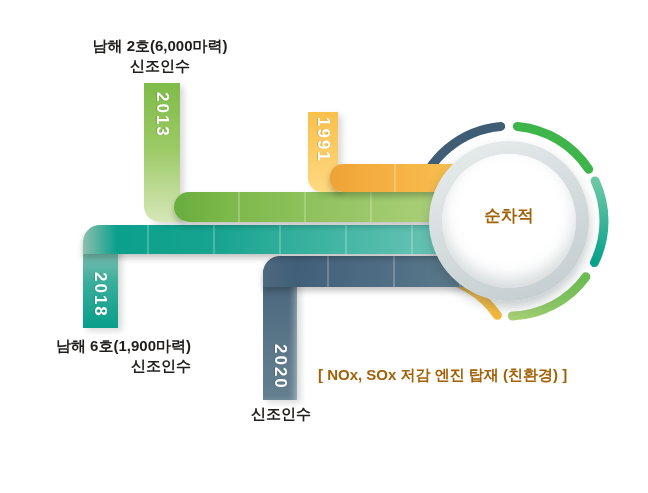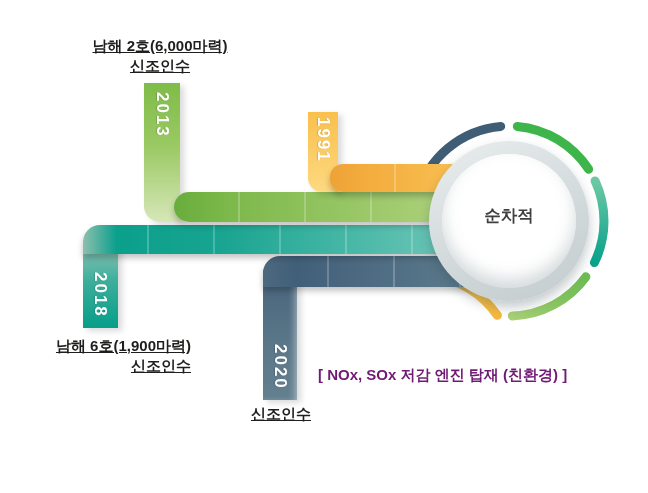--- a/index.html
+++ b/index.html
@@ -49,31 +49,31 @@
   .year-2018{left:83px;top:272px;width:35px;line-height:35px;}
   .year-2020{left:263px;top:344px;width:34px;line-height:34px;}
 
   
   .ring-outer{left:429px;top:141px;width:160px;height:160px;border-radius:50%;
     background:linear-gradient(155deg,#e3e8e9 15%,#ccd4d6 70%,#c3cccf 100%);
     box-shadow:0 6px 12px rgba(40,60,70,0.28);}
   .ring-inner{left:442px;top:154px;width:134px;height:134px;border-radius:50%;background:#ffffff;
     box-shadow:inset 0 -9px 16px rgba(105,122,130,0.28), inset 0 4px 6px rgba(255,255,255,0.9);}
   .goal{left:429px;top:204px;width:160px;text-align:center;
-    color:#404040;font-weight:bold;font-size:16.5px;line-height:23px;}
+    color:#a16207;font-weight:bold;font-size:16.5px;line-height:23px;}
   .goal span{position:static;display:block;}
 
   
-  .lbl{font-weight:bold;color:#1f1e1c;font-size:15px;line-height:20px;text-align:center;text-decoration:underline;}
+  .lbl{font-weight:bold;color:#1f1e1c;font-size:15px;line-height:20px;text-align:center;}
   .lbl span{position:static;display:block;}
   .lbl-2013{left:75px;top:36px;width:170px;}
   .lbl-1991{left:267px;top:84px;width:200px;text-align:left;}
   .lbl-2018{left:15px;top:336px;width:176px;text-align:right;}
   .lbl-2020{left:185px;top:404px;width:192px;}
-  .note{left:318px;top:366px;width:300px;font-weight:bold;color:#701a75;font-size:15px;text-align:left;}
+  .note{left:318px;top:366px;width:300px;font-weight:bold;color:#a16207;font-size:15px;text-align:left;}
 </style>
 </head>
 <body>
 
 <div class="canvas">
 
   <svg class="arcs" width="648" height="493" viewBox="0 0 648 493">
     <defs>
       <linearGradient id="gTeal" gradientUnits="userSpaceOnUse" x1="595" y1="181" x2="594" y2="263">
         <stop offset="0" stop-color="#6cc8a4"></stop>

